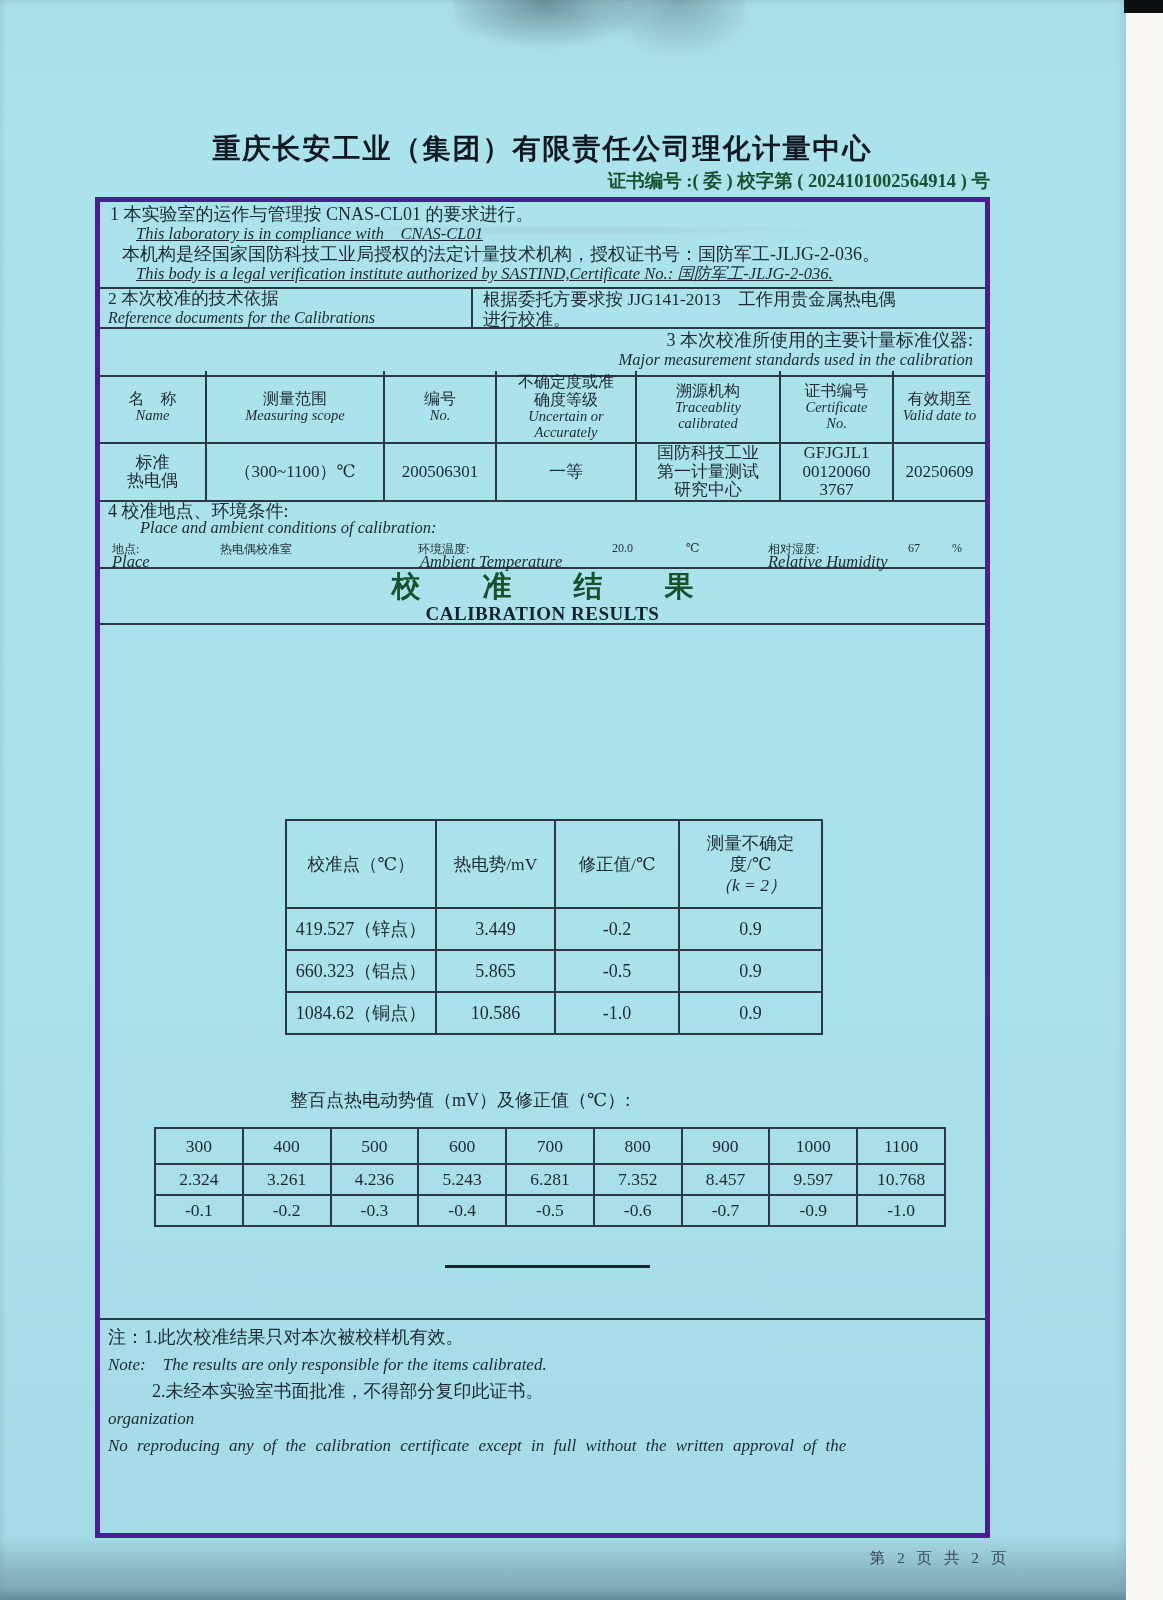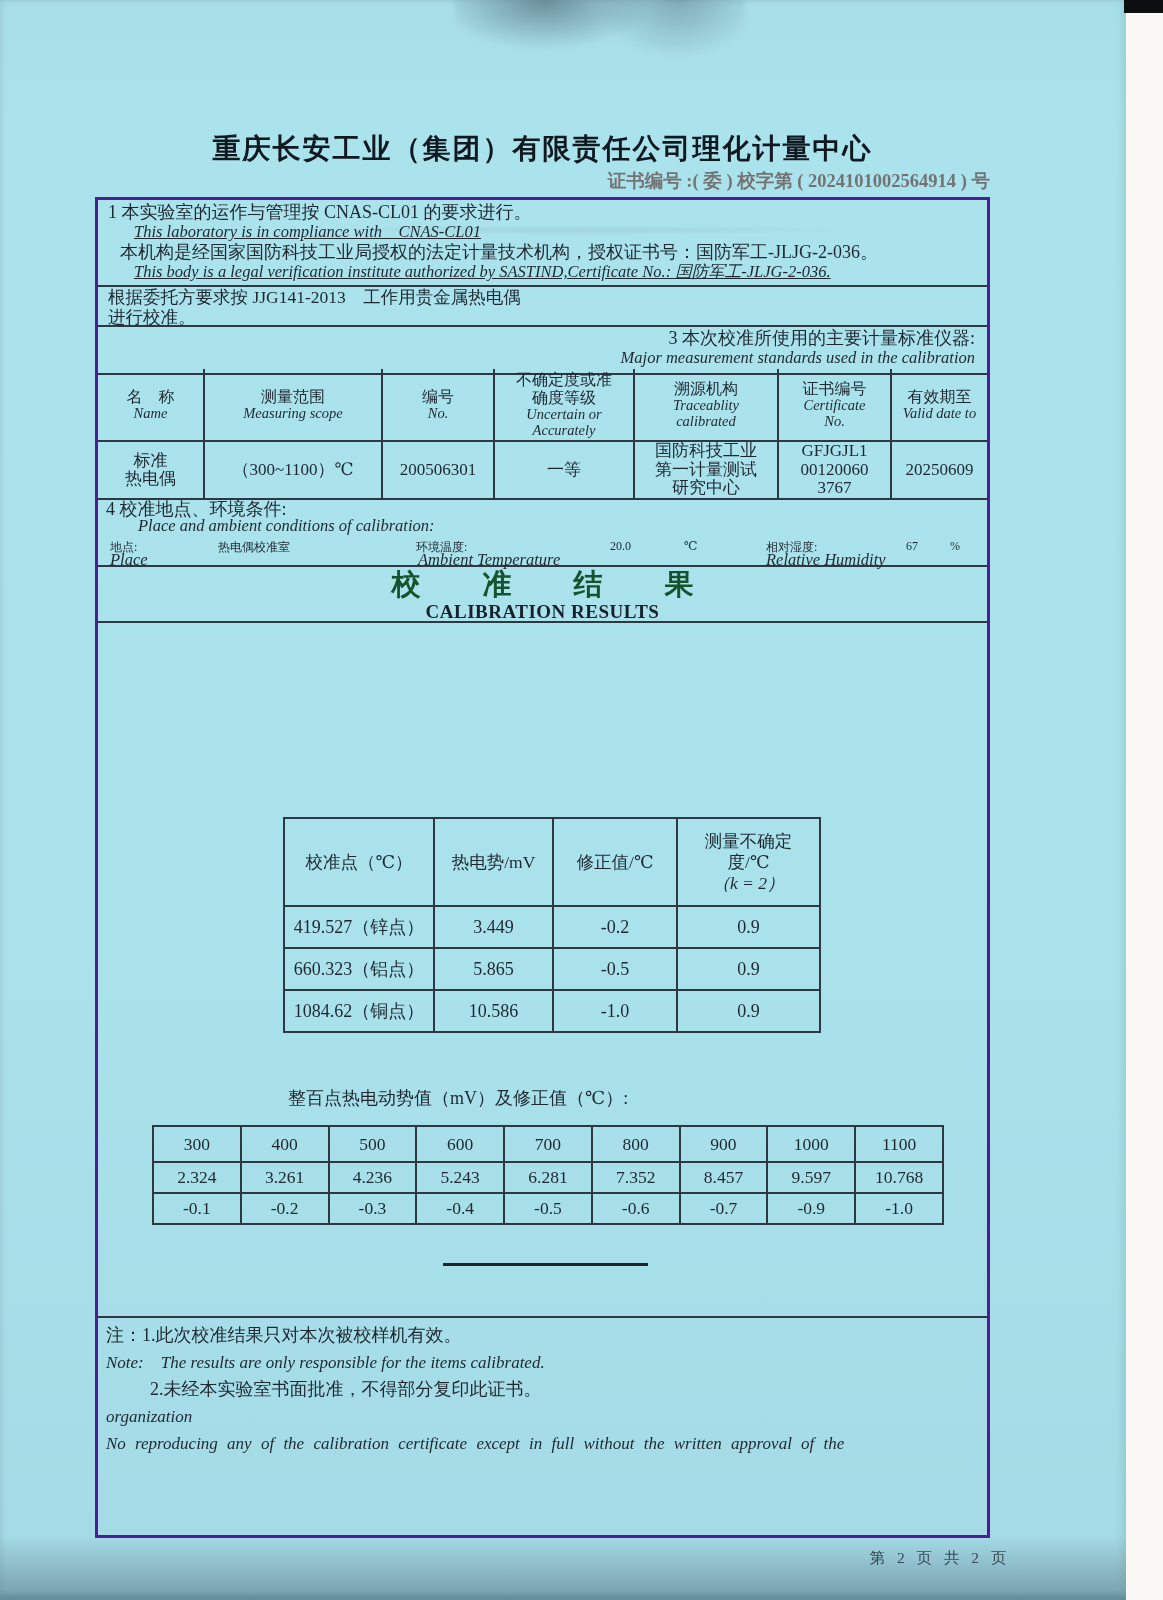--- a/index.html
+++ b/index.html
@@ -25,25 +25,25 @@
     filter:blur(2px);}
   .smudge-c{left:300px;top:225px;width:560px;height:10px;
     background:radial-gradient(ellipse at 50% 50%,rgba(90,110,120,.12),rgba(90,110,120,0) 75%);}
 
   .doc-title{
     position:absolute;left:95px;top:130px;width:895px;text-align:center;
     font-size:28px;font-weight:bold;letter-spacing:2px;color:#101820;
   }
   .cert-line{
     position:absolute;left:95px;top:168px;width:895px;text-align:right;
-    font-size:18.5px;font-weight:600;color:#737373;
+    font-size:18.5px;font-weight:600;color:#14532d;
   }
   .main-box{
     position:absolute;left:95px;top:197px;width:895px;height:1341px;
-    border:3px solid #4c1d95;box-sizing:border-box;
+    border:5px solid #4c1d95;box-sizing:border-box;
   }
   .sect{position:absolute;left:0;width:100%;box-sizing:border-box;}
   .bb{border-bottom:2px solid #2d3843;}
   .zh{font-size:18px;}
   .en{font-style:italic;font-size:16.5px;}
 
   .s1{top:0;height:87px;padding:2px 10px;line-height:20px;}
   .s1 .en{padding-left:26px;text-decoration:underline;}
   .s1 .zh2{padding-left:12px;}
 
@@ -54,21 +54,21 @@
   .s2-right{flex:1;padding:0 10px;line-height:20px;font-size:17.5px;}
 
   .s3{top:127px;height:48px;padding:1px 12px;line-height:20px;text-align:right;}
   .s3 .en{padding-left:34px;}
 
   .standards-wrap{top:169px;}
   table.grid{border-collapse:collapse;table-layout:fixed;width:100%;border:hidden;}
   table.grid td{border:2px solid #2d3843;text-align:center;vertical-align:middle;padding:0 2px;overflow:hidden;}
   .std-head td{height:71px;font-size:16px;line-height:17.5px;}
   .std-head .en{font-size:14.5px;line-height:16px;}
-  .std-data td{height:56px;font-size:17px;line-height:18.5px;}
+  .std-data td{height:56px;font-size:17px;line-height:18.5px;border-radius:12px;}
 
   .s4{top:296px;height:71px;position:absolute;}
   .s4 .l1{position:absolute;left:8px;top:1px;font-size:18px;}
   .s4 .l2{position:absolute;left:40px;top:20px;}
   .s4 .row-zh span{position:absolute;top:43px;font-size:12px;}
   .s4 .row-en span{position:absolute;top:54px;font-style:italic;font-size:16.5px;}
 
   .heading{top:367px;height:56px;text-align:center;}
   .heading-zh{font-size:29px;font-weight:bold;line-height:34px;color:#14532d;}
   .heading-zh span{letter-spacing:62px;margin-right:-62px;}
@@ -116,20 +116,24 @@
 <div class="main-box">
 
   <div class="sect s1 bb">
     <div class="zh">1 本实验室的运作与管理按 CNAS-CL01 的要求进行。</div>
     <div class="en">This laboratory is in compliance with　CNAS-CL01</div>
     <div class="zh zh2">本机构是经国家国防科技工业局授权的法定计量技术机构，授权证书号：国防军工-JLJG-2-036。</div>
     <div class="en">This body is a legal verification institute authorized by SASTIND,Certificate No.: 国防军工-JLJG-2-036.</div>
   </div>
 
   <div class="sect s2 bb">
+    <div class="s2-left">
+      <div class="zh">2 本次校准的技术依据</div>
+      <div class="en">Reference documents for the Calibrations</div>
+    </div>
     <div class="s2-right">
       <div>根据委托方要求按 JJG141-2013　工作用贵金属热电偶</div>
       <div>进行校准。</div>
     </div>
   </div>
 
   <div class="sect s3 bb">
     <div class="zh">3 本次校准所使用的主要计量标准仪器:</div>
     <div class="en">Major measurement standards used in the calibration</div>
   </div>

